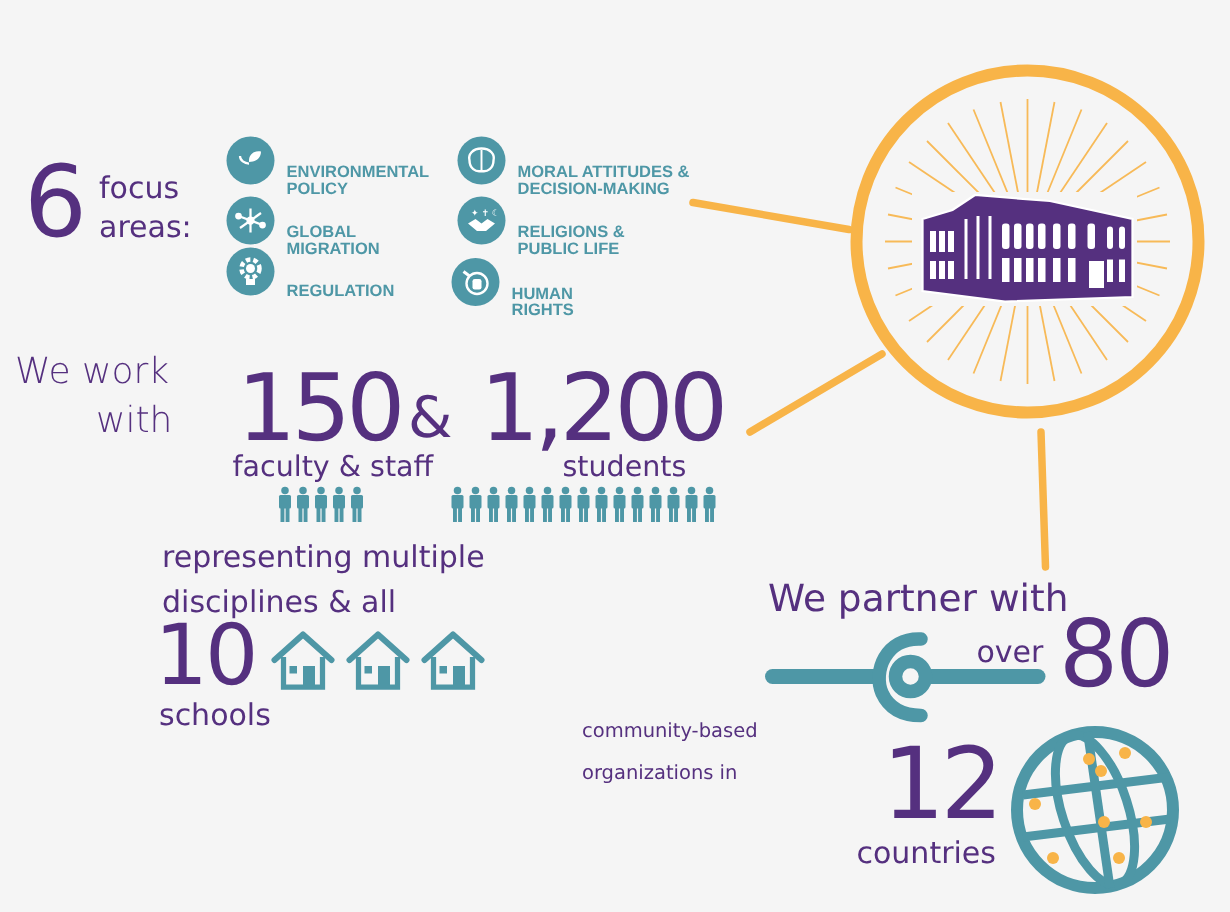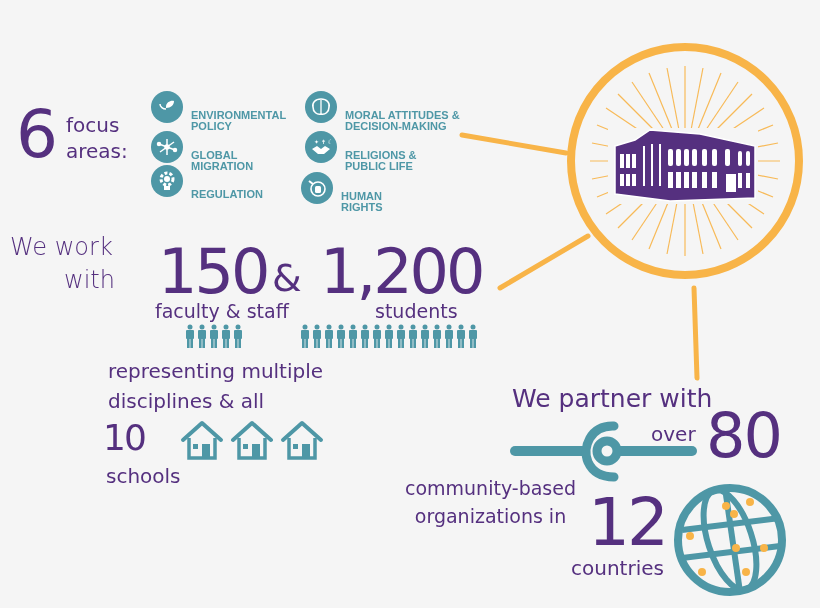--- a/index.html
+++ b/index.html
@@ -16,27 +16,27 @@
   .work1 { left:10px; top:233px; font-size:24px; }
   .work2 { left:64px; top:266px; font-size:24px; }
   .n150 { left:158px; top:240px; font-size:62px; letter-spacing:-3px; line-height:64px; }
   .amp { left:272px; top:256px; font-size:38px; }
   .n1500 { left:320px; top:240px; font-size:62px; letter-spacing:-3px; line-height:64px; }
   .fac { left:111px; top:300px; font-size:19px;margin-left:44px; }
   .stud { left:375px; top:300px; font-size:19px; }
   .people { display:flex; gap:2px; }
   .person { width:10px; height:24px; }
   .repr { left:108px; top:356px; font-size:20px; line-height:30px; }
-  .n10 { left:103px; top:410px; font-size:36px; letter-spacing:-2px; line-height:56px; }
+  .n10 { left:103px; top:410px; font-size:56px; letter-spacing:-2px; line-height:56px; }
   .schools { left:106px; top:464px; font-size:20px; }
   .houses { left:180px; top:418px; display:flex; gap:6px; }
   .partner { left:512px; top:384px; font-size:25px; }
   .over { left:651px; top:422px; font-size:20px; }
   .n80 { left:706px; top:404px; font-size:62px; letter-spacing:-2px; line-height:64px; }
-  .cbo { left:398px; top:474px; font-size:19px; line-height:28px; text-align:center; width:185px; }
+  .cbo { left:388px; top:474px; font-size:13px; line-height:28px; text-align:left; width:185px; }
   .n12 { left:588px; top:488px; font-size:66px; letter-spacing:-3px; line-height:70px; }
   .countries { left:571px; top:556px; font-size:20px; }
 </style>
 </head>
 <body>
 
 <svg class="abs" style="left:0;top:0" width="820" height="608">
   <line x1="462" y1="135" x2="566" y2="153" stroke="#f8b448" stroke-width="5" stroke-linecap="round"></line>
   <line x1="500" y1="288" x2="588" y2="236" stroke="#f8b448" stroke-width="5" stroke-linecap="round"></line>
   <line x1="694" y1="288" x2="697" y2="378" stroke="#f8b448" stroke-width="5" stroke-linecap="round"></line>

